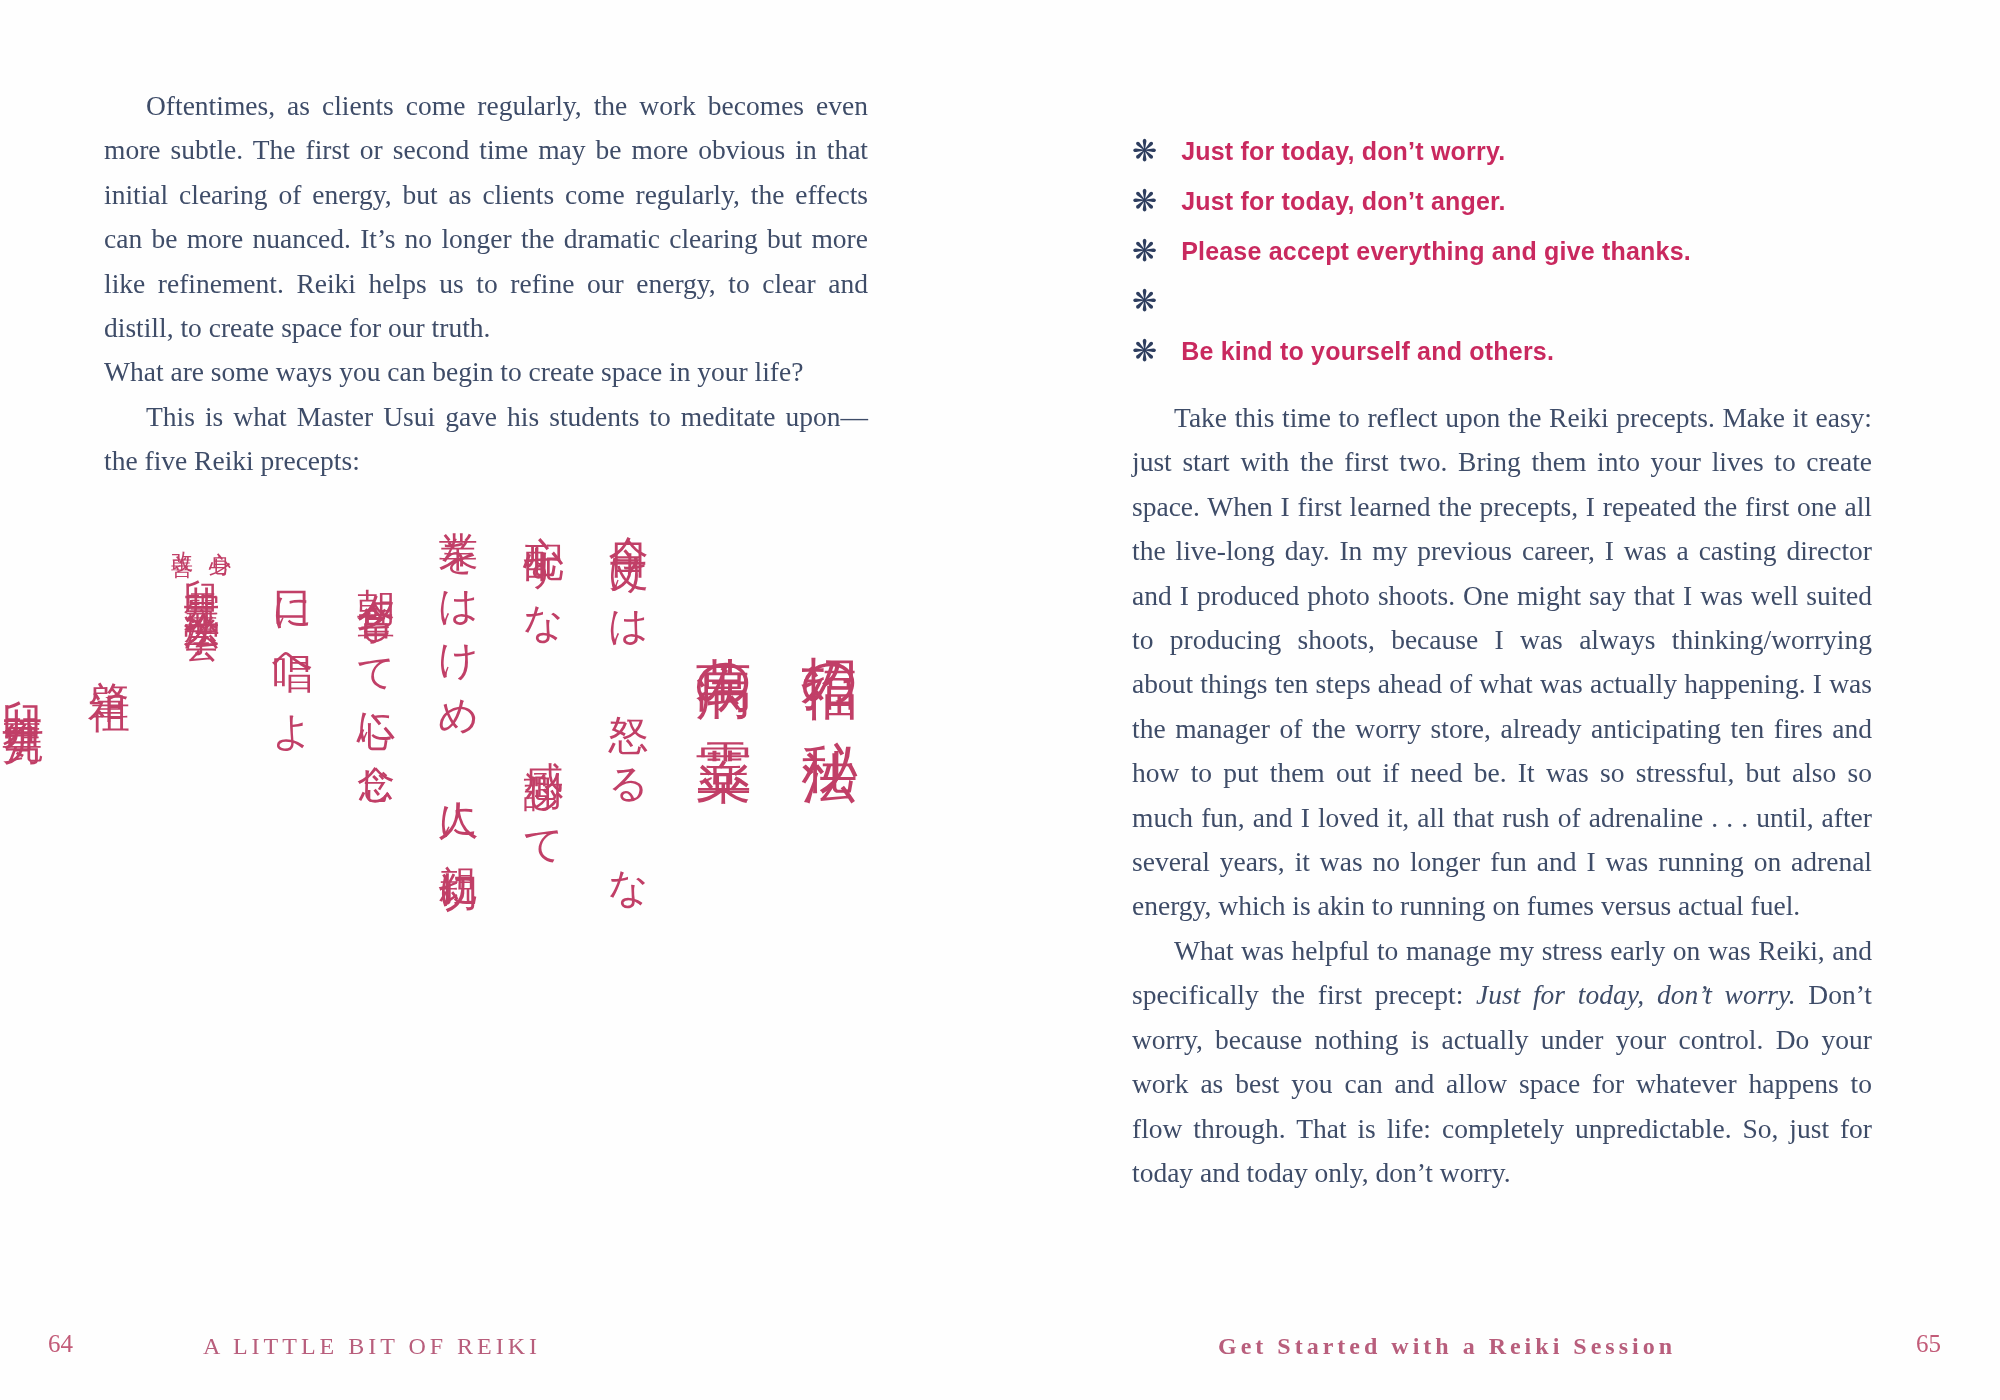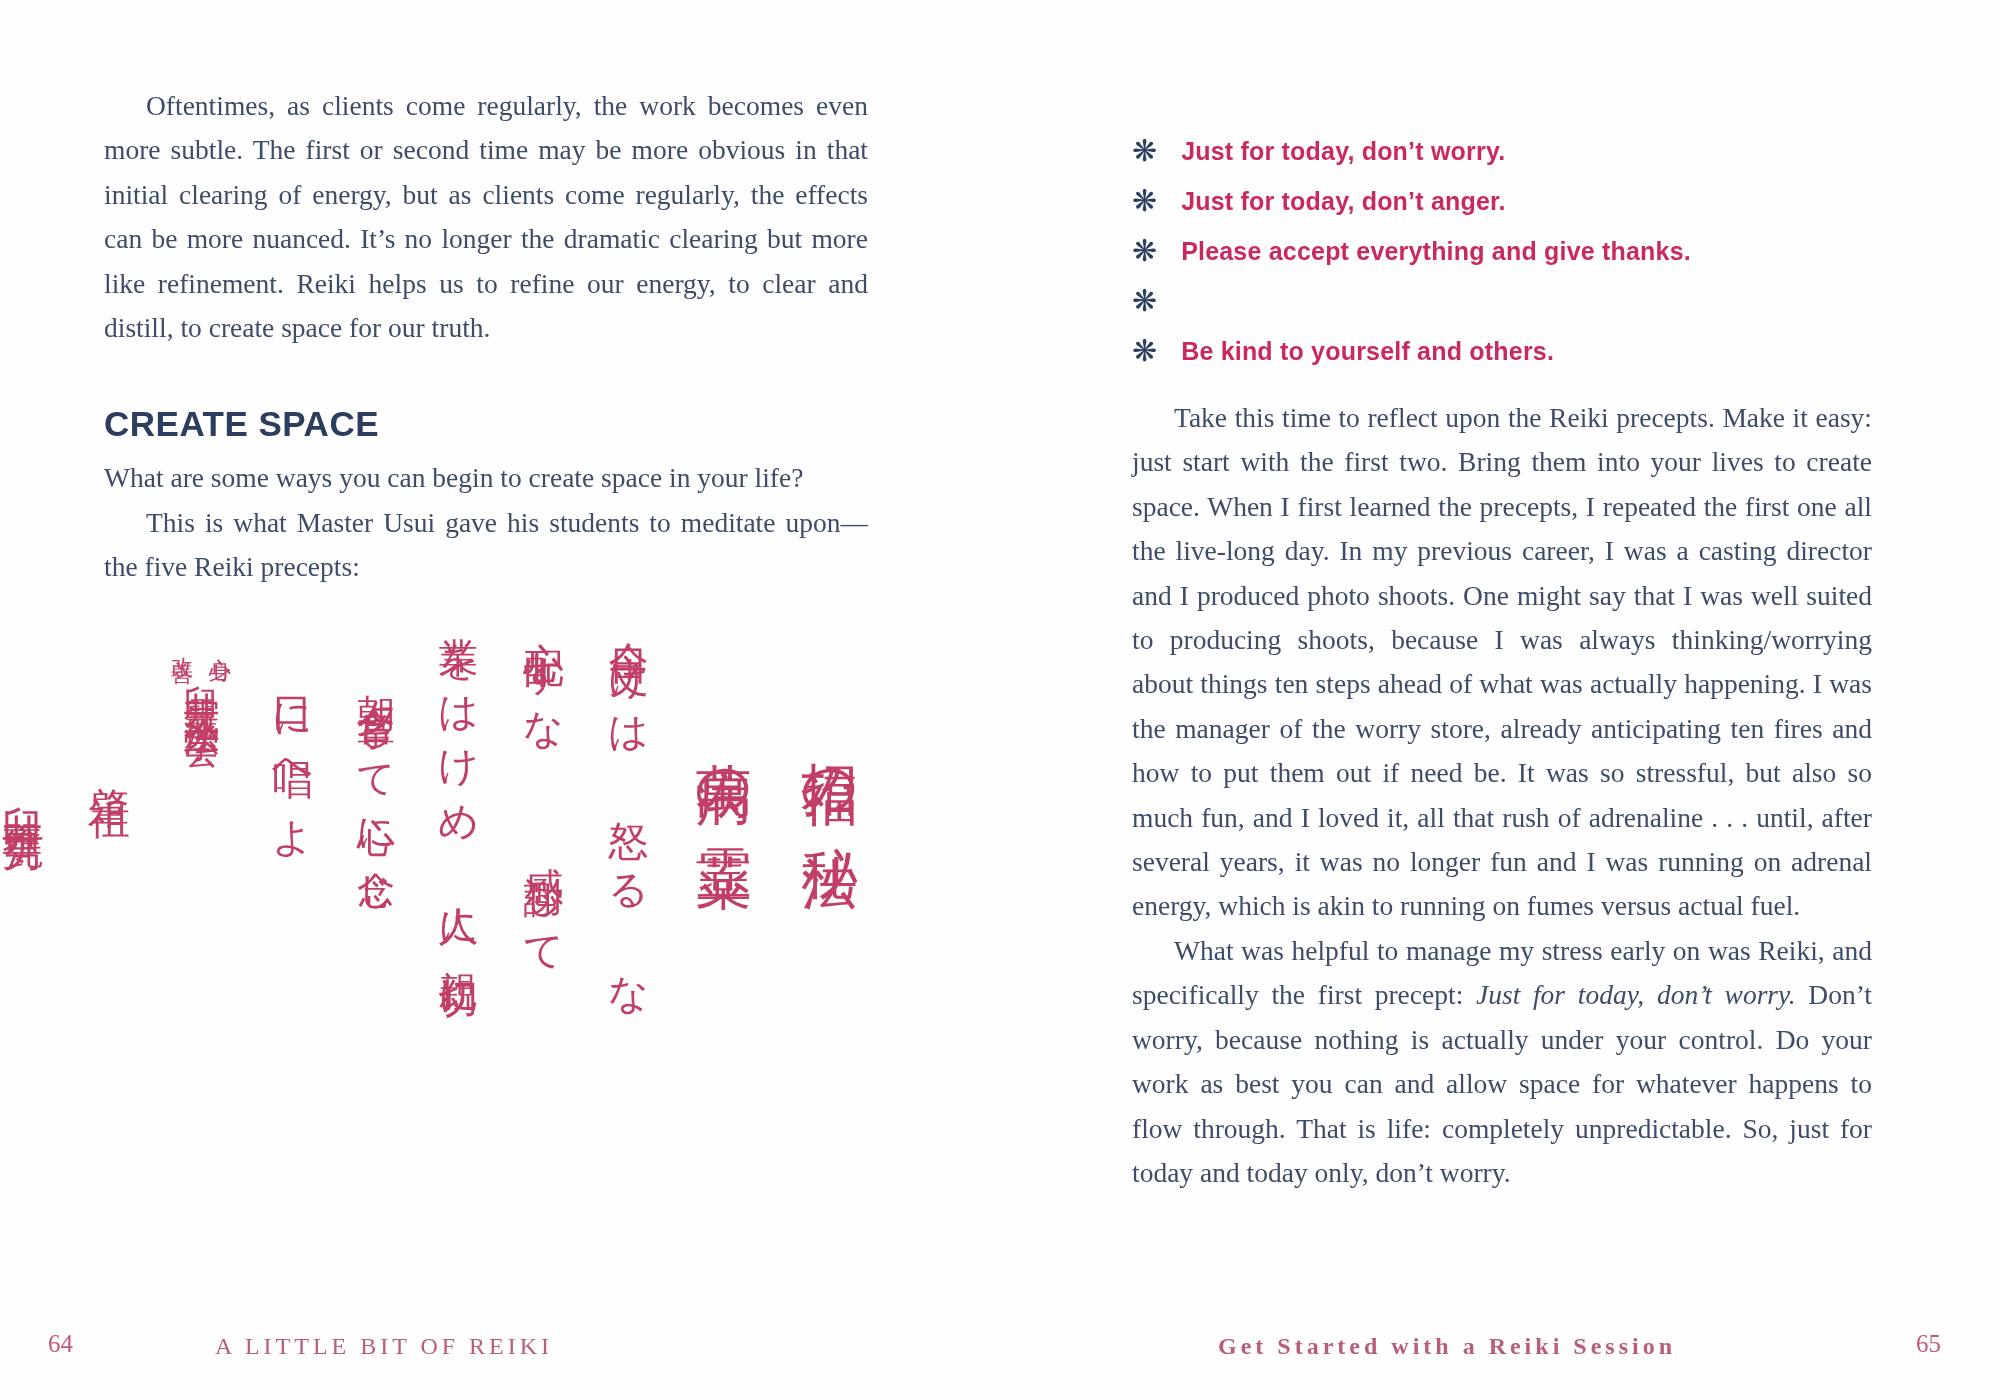--- a/index.html
+++ b/index.html
@@ -61,29 +61,28 @@
   
   .pgnum {
     position:absolute; top:1330px; color:#c25b78; font-size:25px;
   }
   #pg64 { left:48px; }
   #pg65 { left:1916px; }
   .runfoot {
     position:absolute; top:1333px; color:#b85e7c;
     font-size:24px; letter-spacing:4px; white-space:nowrap;
   }
-  #rf-left { left:384px; transform:translateX(-50%);text-align:center; }
+  #rf-left { left:372px; transform:translateX(-50%);text-align:center; }
   #rf-right { left:1447px; transform:translateX(-50%);font-weight:bold; }
 </style>
 </head>
 <body>
 
 <div class="page-left">
   <p class="p-body indent para1">Oftentimes, as clients come regularly, the work becomes even more subtle. The first or second time may be more obvious in that initial clearing of energy, but as clients come regularly, the effects can be more nuanced. It’s no longer the dramatic clearing but more like refinement. Reiki helps us to refine our energy, to clear and distill, to create space for our truth.</p>
-  <h2 class="create-space">CREATE SPACE</h2>
   <p class="p-body">What are some ways you can begin to create space in your life?</p>
   <p class="p-body indent">This is what Master Usui gave his students to meditate upon—the five Reiki precepts:</p>
 
   <div class="calligraphy">
     <div class="cal-col c1">招福の秘法</div>
     <div class="cal-col c2">萬病の霊薬</div>
     <div class="cal-col c3">今日丈けは　怒　る　な</div>
     <div class="cal-col c4">心配すな　　感謝して</div>
     <div class="cal-col c5">業をはけめ　人に親切に</div>
     <div class="cal-col c6">朝夕合掌して心に念じ</div>

